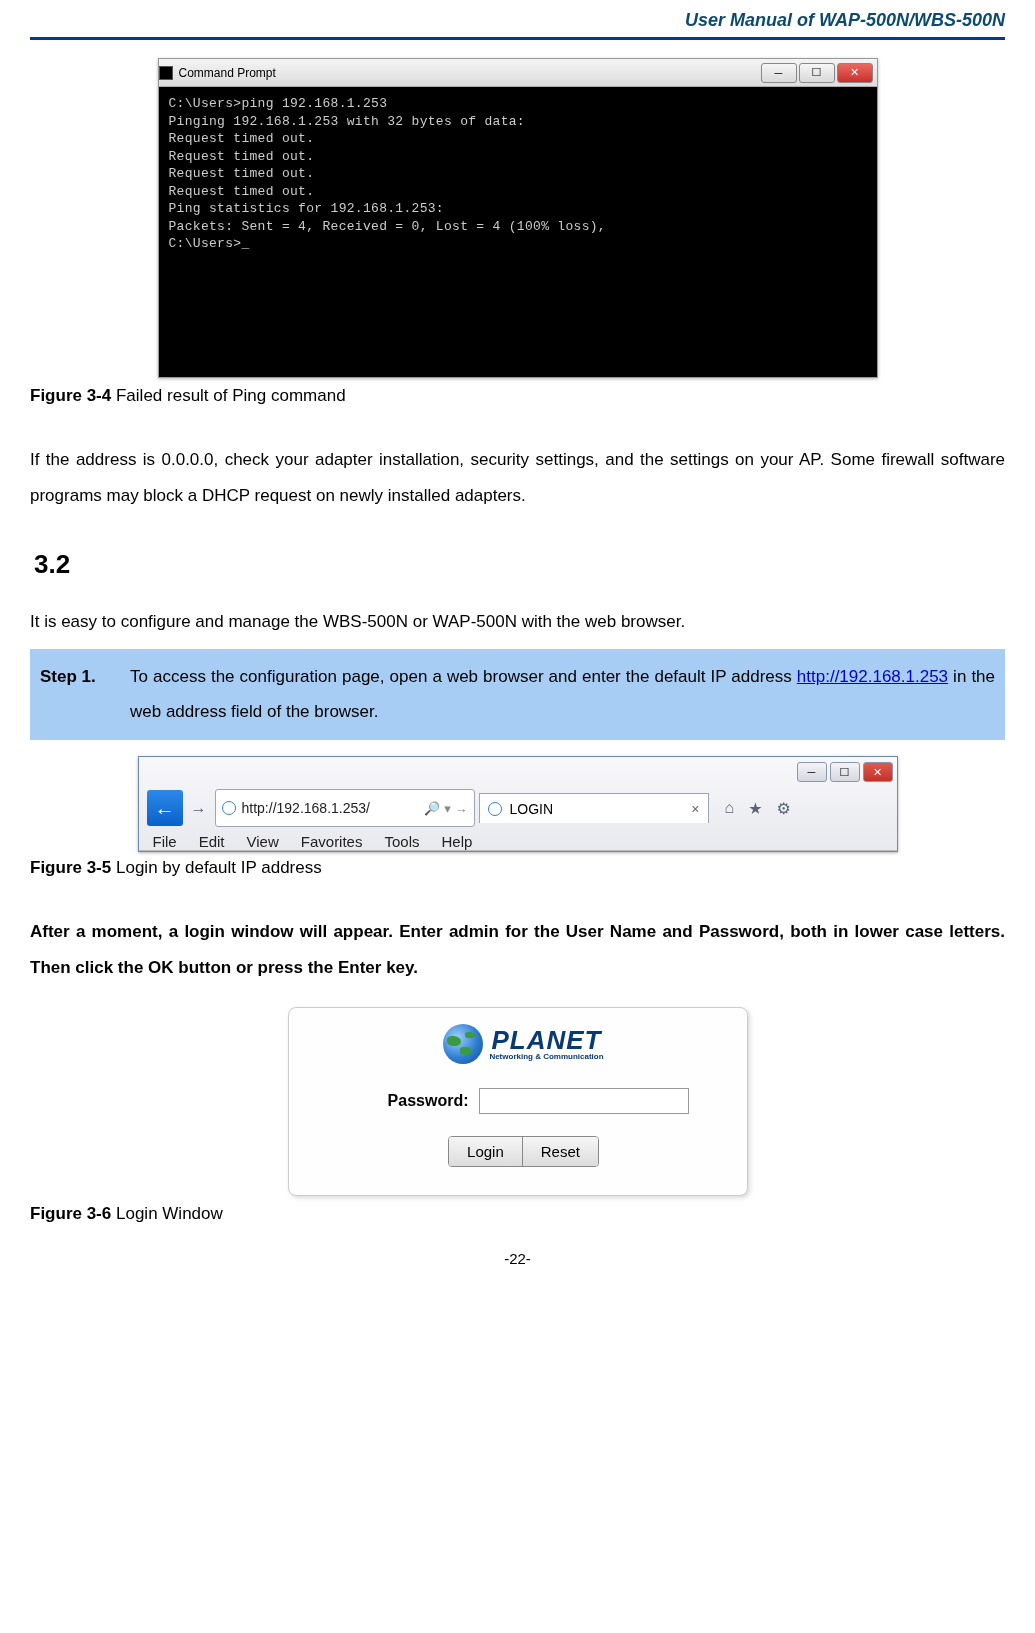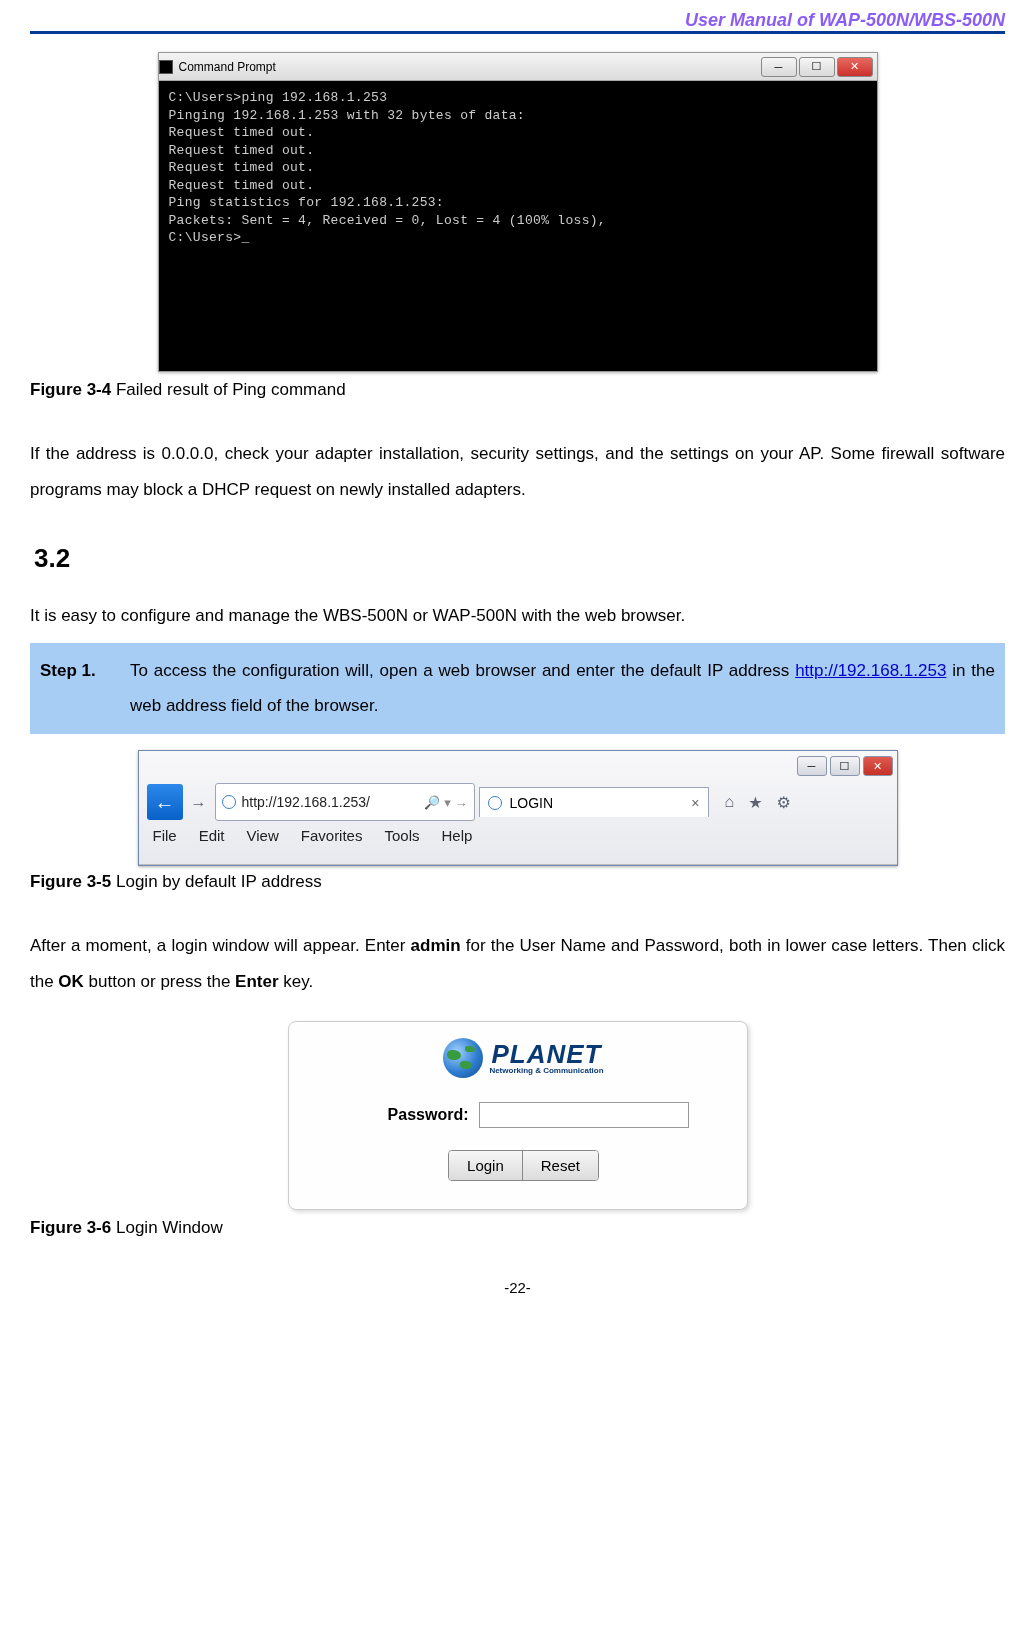--- a/index.html
+++ b/index.html
@@ -7,22 +7,23 @@
       font-family: Arial, Helvetica, sans-serif;
       background: #fff;
       color: #000;
       padding: 10px 30px 20px 30px;
       width: 1035px;
     }
     .header-title {
       text-align: right;
       font-weight: bold;
       font-style: italic;
-      color: #8b5cf6;
+      color: #0c4a6e;
       font-size: 18px;
+      padding-bottom: 6px;
       border-bottom: 3px solid #003a96;
       margin-bottom: 18px;
     }
     .cmd-window {
       margin: 0 auto 8px auto;
       width: 720px;
       border: 1px solid #999;
       box-shadow: 0 1px 3px rgba(0,0,0,.3);
       background: #fff;
     }
@@ -126,23 +127,23 @@
     }
     .addr-ie { width:14px;height:14px;border:1px solid #3a7fc6;border-radius:50%; display:inline-block;}
     .addr-divider{ color:#888; font-size:13px;}
     .tab {
       flex:0 0 230px;height:30px;border:1px solid #9da6b8;border-bottom:none;
       background:#fff;display:flex;align-items:center;padding:0 8px;gap:8px;font-size:14px;
     }
     .tab-close { margin-left:auto;color:#666;font-size:14px;}
     .ie-icons { display:flex;gap:14px;margin-left:12px;color:#5b6475;font-size:16px;}
     .menu-row {
-      display:flex;gap:22px;padding:4px 14px 20px 14px;font-size:15px;color:#222;
-    }
-    .login-after { font-size:17px; line-height:2.1; margin: 26px 0 22px 0; text-align:justify;}
+      display:flex;gap:22px;padding:4px 14px 0 14px;font-size:15px;color:#222;
+    }
+    .login-after { font-size:17px; line-height:2.1; margin: 26px 0 22px 0; text-align:justify;font-weight:bold;}
     .login-box {
       width: 460px; margin:0 auto 8px auto;
       border:1px solid #ccc; border-radius:8px;
       box-shadow: 2px 2px 4px rgba(0,0,0,.15);
       padding: 16px 30px 28px 42px;
       background:#fefefe;
     }
     .logo-row { text-align:center; margin-bottom:20px;}
     .planet-logo {
       display:inline-flex;align-items:center;gap:6px;
@@ -165,21 +166,21 @@
     .form-row input{
       width:210px;height:26px;border:1px solid #999;background:#fff;
     }
     .btn-row { display:flex;justify-content:center;margin-top:22px;}
     .btn-group { display:flex;border:1px solid #888;border-radius:4px;overflow:hidden;}
     .btn-group button{
       padding:6px 18px;font-size:15px;border:none;
       background:linear-gradient(#f6f6f6,#dcdcdc);cursor:pointer;
     }
     .btn-group button:first-child{border-right:1px solid #888;}
-    .page-num { text-align:center;font-size:15px;margin-top:41px;}
+    .page-num { text-align:center;font-size:15px;margin-top:26px;}
   </style>
 </head>
 <body>
 
 <div class="header-title">User Manual of WAP-500N/WBS-500N</div>
 
 <div class="cmd-window">
   <div class="cmd-titlebar">
     <div class="left">
       <span class="cmd-icon"></span>
@@ -216,21 +217,21 @@
 
 <div class="h2">
   <span>3.2</span>
 </div>
 
 <p class="intro">It is easy to configure and manage the WBS-500N or WAP-500N with the web browser.</p>
 
 <div class="step-block">
   <div class="step-label">Step 1.</div>
   <div class="step-text">
-    <span>To access the configuration will, open a web browser and enter the default IP address </span><a href="#">http://192.168.1.253</a><span> in the web address field of the browser.</span>
+    <span>To access the configuration page, open a web browser and enter the default IP address </span><a href="#">http://192.168.1.253</a><span> in the web address field of the browser.</span>
   </div>
 </div>
 
 <div class="browser-window">
   <div class="browser-top">
     <div class="browser-title-row">
       <div class="bw-btn">─</div>
       <div class="bw-btn">☐</div>
       <div class="bw-btn close">✕</div>
     </div>

